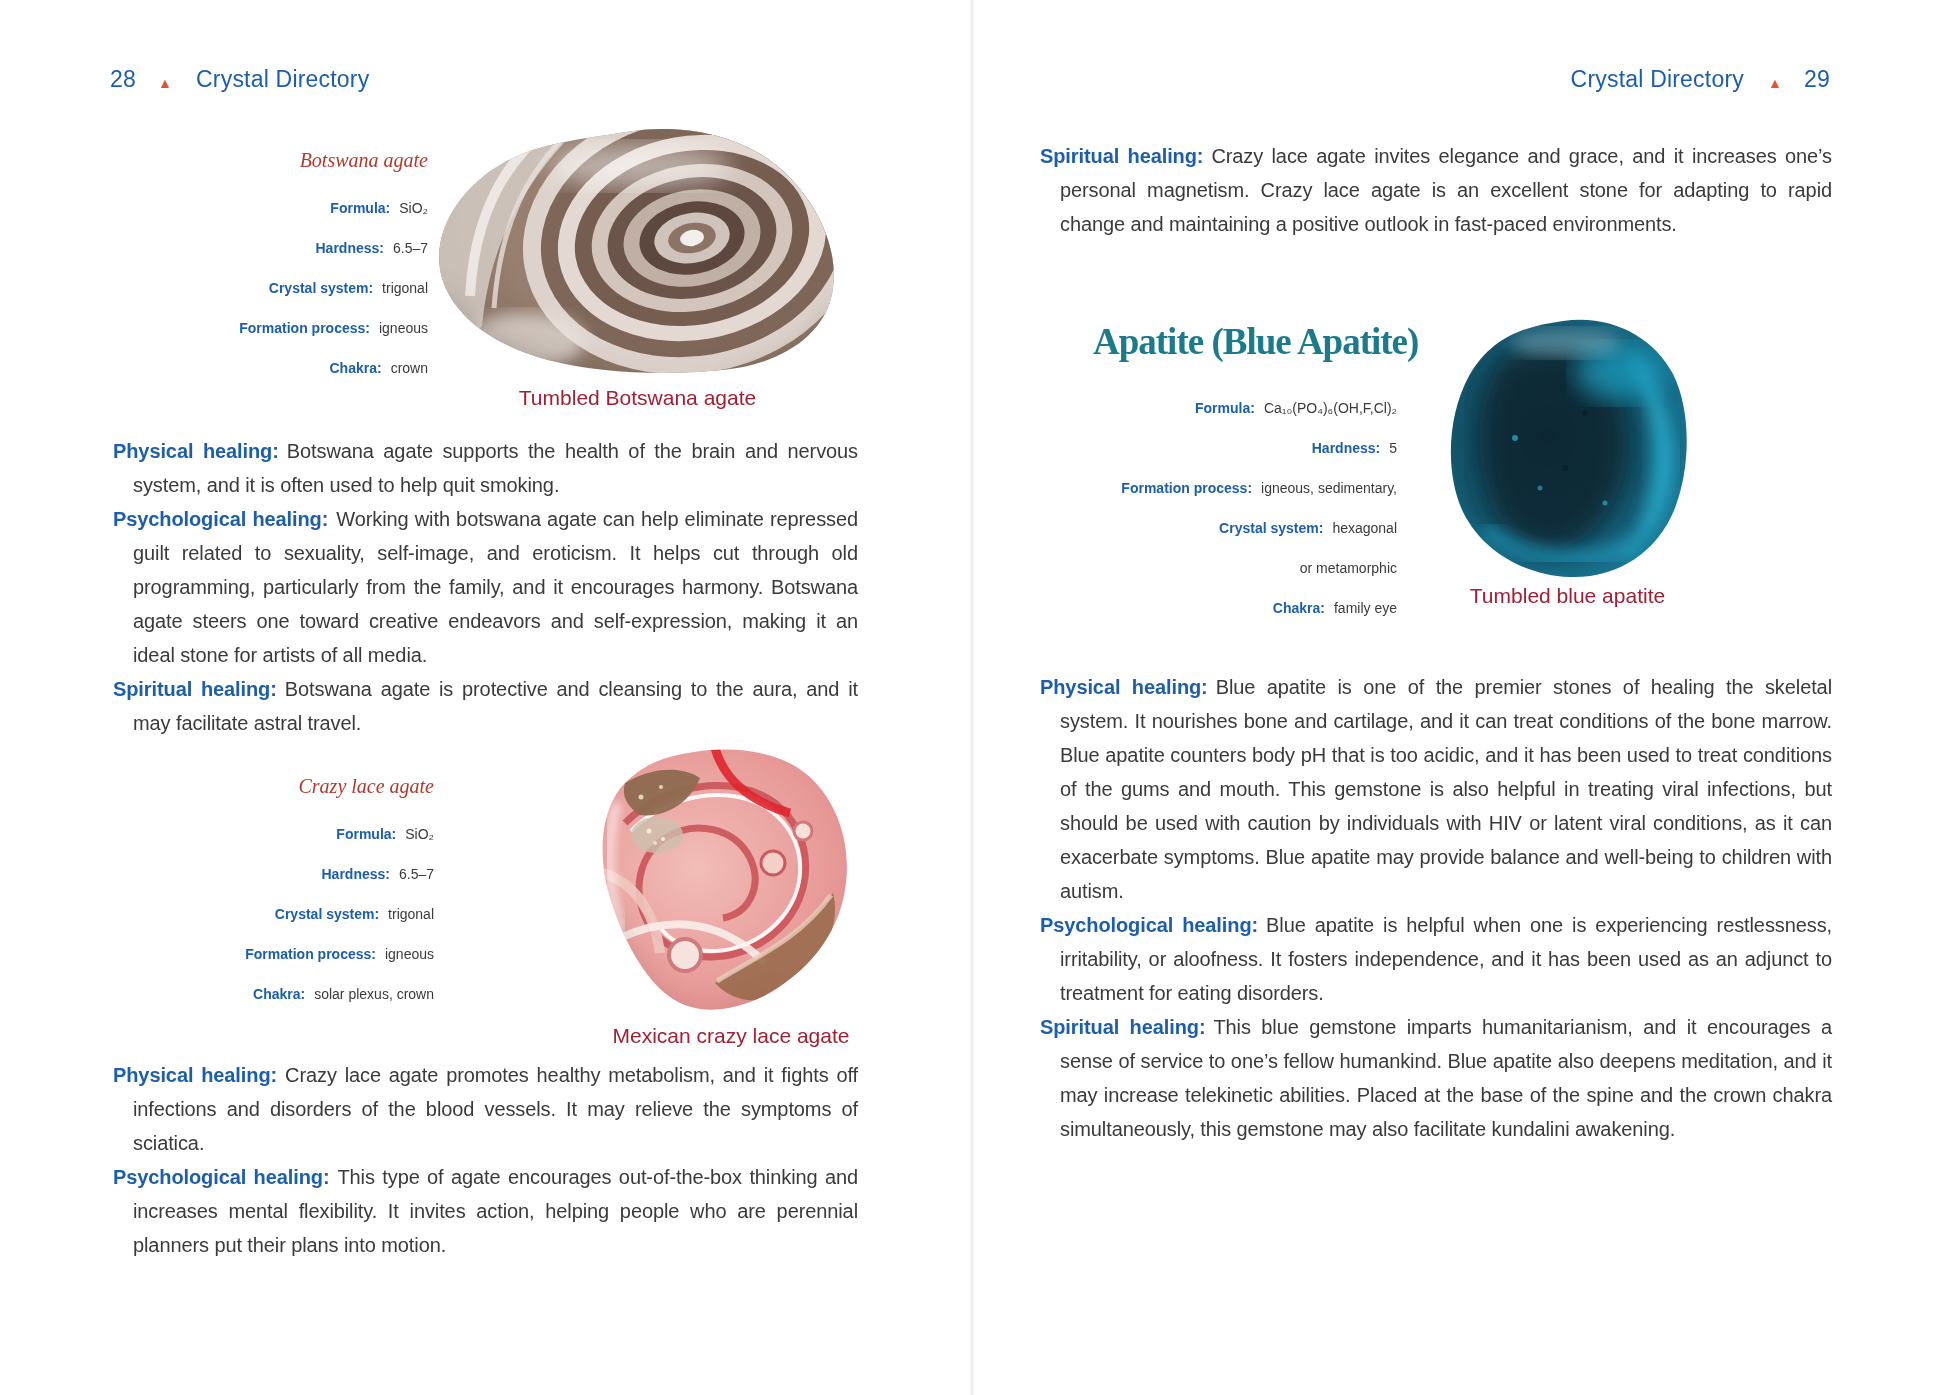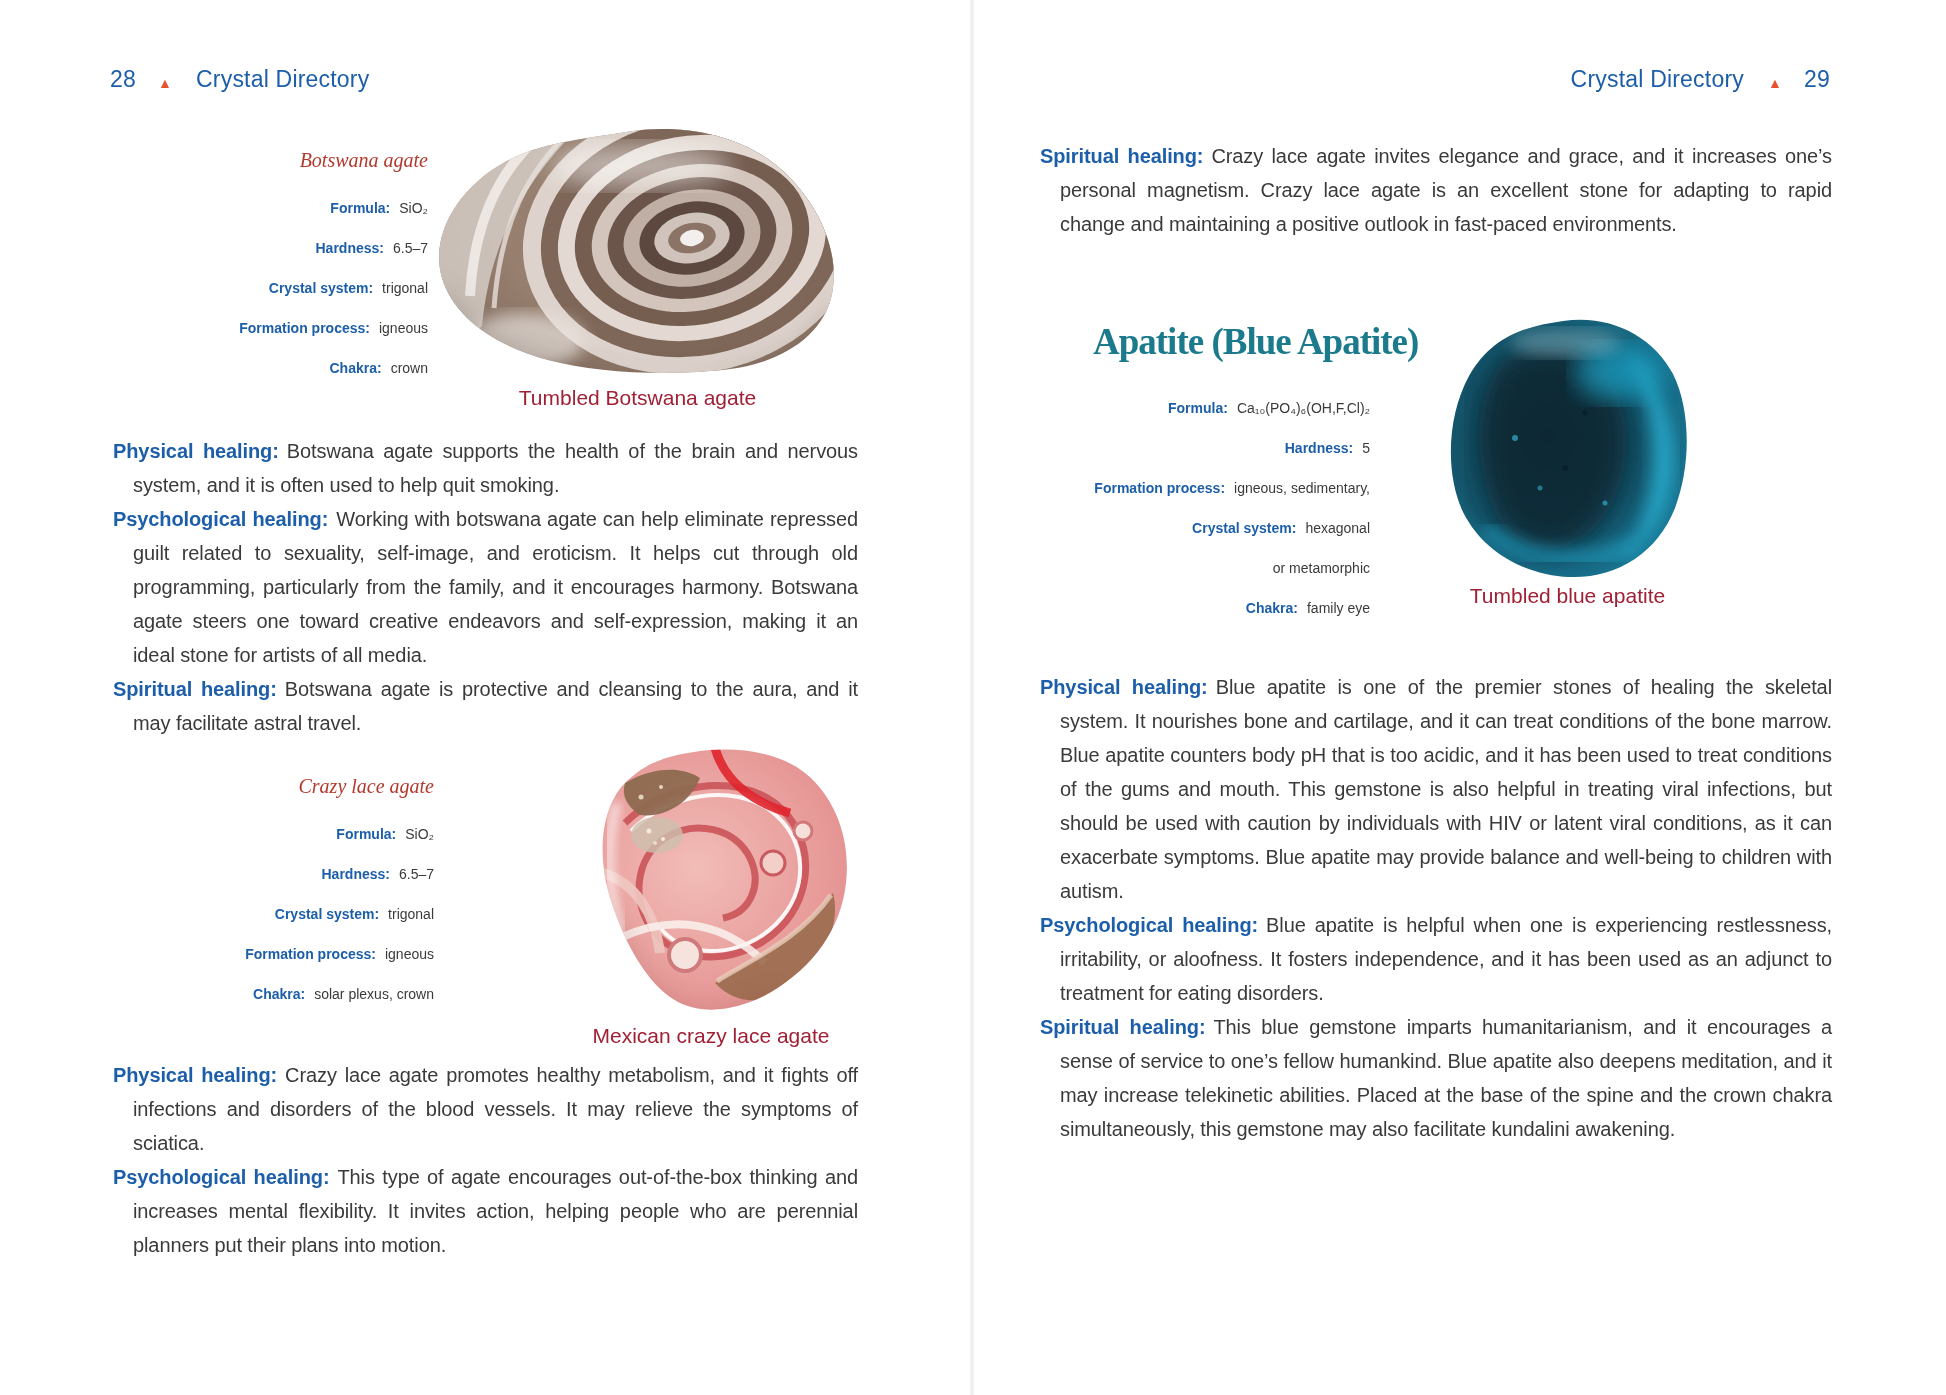--- a/index.html
+++ b/index.html
@@ -145,40 +145,40 @@
         <circle cx="98" cy="96" r="2" fill="#f4ead9"></circle>
         <circle cx="90" cy="100" r="2" fill="#e8dccb"></circle>
         <circle cx="76" cy="54" r="2.5" fill="#e3d3bd"></circle>
         <circle cx="96" cy="44" r="2" fill="#e3d3bd"></circle>
       <path d="M150,240 C190,215 230,200 268,150 C276,180 260,220 225,245 C200,262 170,262 150,240 Z" fill="#9a6c4c" opacity="0.9"></path>
       <path d="M152,238 C195,212 235,195 266,152" stroke="#e7cbb8" stroke-width="5" fill="none" opacity="0.8"></path>
       <path d="M52,60 C40,100 42,150 58,190" stroke="#ffffff" stroke-width="10" fill="none" opacity="0.6" filter="url(#blur4)"></path>
       <path d="M46,158 C61,204 83,240 108,256 C134,273 172,269 206,249 L292,277 L0,277 Z" fill="#7d4a43" opacity="0.18" filter="url(#blur12)"></path>
     </g>
   </svg>
-  <div class="caption" style="left:565px;top:1023px;width:292px">Mexican crazy lace agate</div>
+  <div class="caption" style="left:585px;top:1023px;width:292px">Mexican crazy lace agate</div>
 
   <div class="body-block" style="left:113px;top:1058px;width:745px">
     <p class="para"><span class="plabel">Physical healing:</span><span>Crazy lace agate promotes healthy metabolism, and it fights off infections and disorders of the blood vessels. It may relieve the symptoms of sciatica.</span></p>
     <p class="para"><span class="plabel">Psychological healing:</span><span>This type of agate encourages out-of-the-box thinking and increases mental flexibility. It invites action, helping people who are perennial planners put their plans into motion.</span></p>
   </div>
 
   <div class="header header-right">
     <span>Crystal Directory</span>
     <span class="tri">▲</span>
     <span>29</span>
   </div>
 
   <div class="body-block" style="left:1040px;top:139px;width:792px">
     <p class="para"><span class="plabel">Spiritual healing:</span><span>Crazy lace agate invites elegance and grace, and it increases one’s personal magnetism. Crazy lace agate is an excellent stone for adapting to rapid change and maintaining a positive outlook in fast-paced environments.</span></p>
   </div>
 
   <div class="big-heading" style="left:1093px;top:320px">Apatite (Blue Apatite)</div>
 
-  <div class="info" style="left:1072px;top:388px;width:298px">
+  <div class="info" style="left:1099px;top:388px;width:298px">
     <div class="detail"><span class="dlabel">Formula:</span><span class="dvalue">Ca₁₀(PO₄)₆(OH,F,Cl)₂</span></div>
     <div class="detail"><span class="dlabel">Hardness:</span><span class="dvalue">5</span></div>
     <div class="detail"><span class="dlabel">Formation process:</span><span class="dvalue">igneous, sedimentary,</span></div>
     <div class="detail"><span class="dlabel">Crystal system:</span><span class="dvalue">hexagonal</span></div>
     <div class="detail"><span class="dlabel"></span><span class="dvalue">or metamorphic</span></div>
     <div class="detail"><span class="dlabel">Chakra:</span><span class="dvalue">family eye</span></div>
   </div>
 
   <svg class="stone" style="left:1445px;top:318px" width="245" height="262" viewBox="0 0 245 262">
     <defs>

